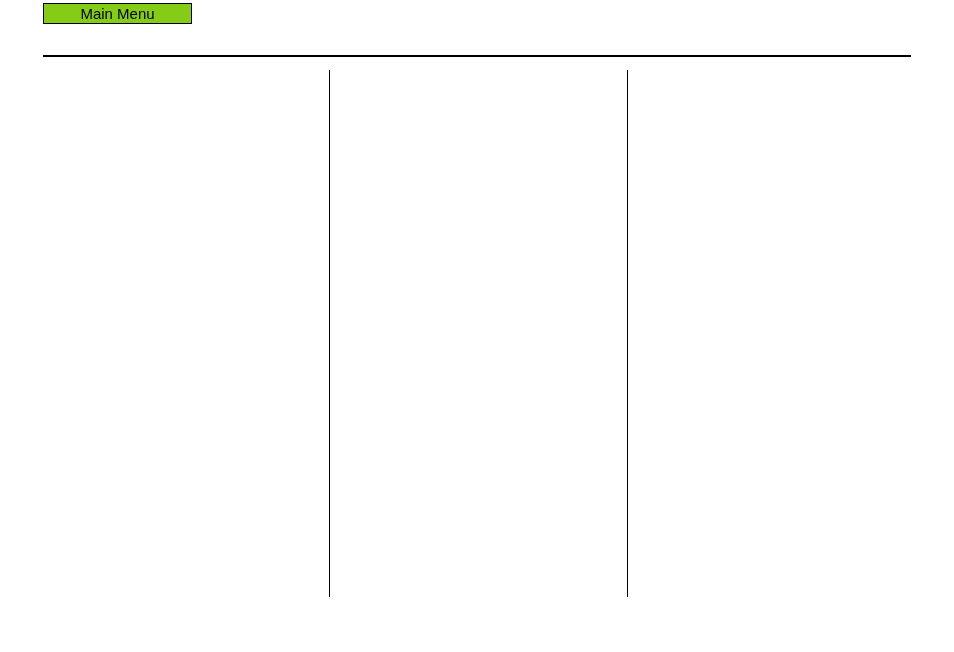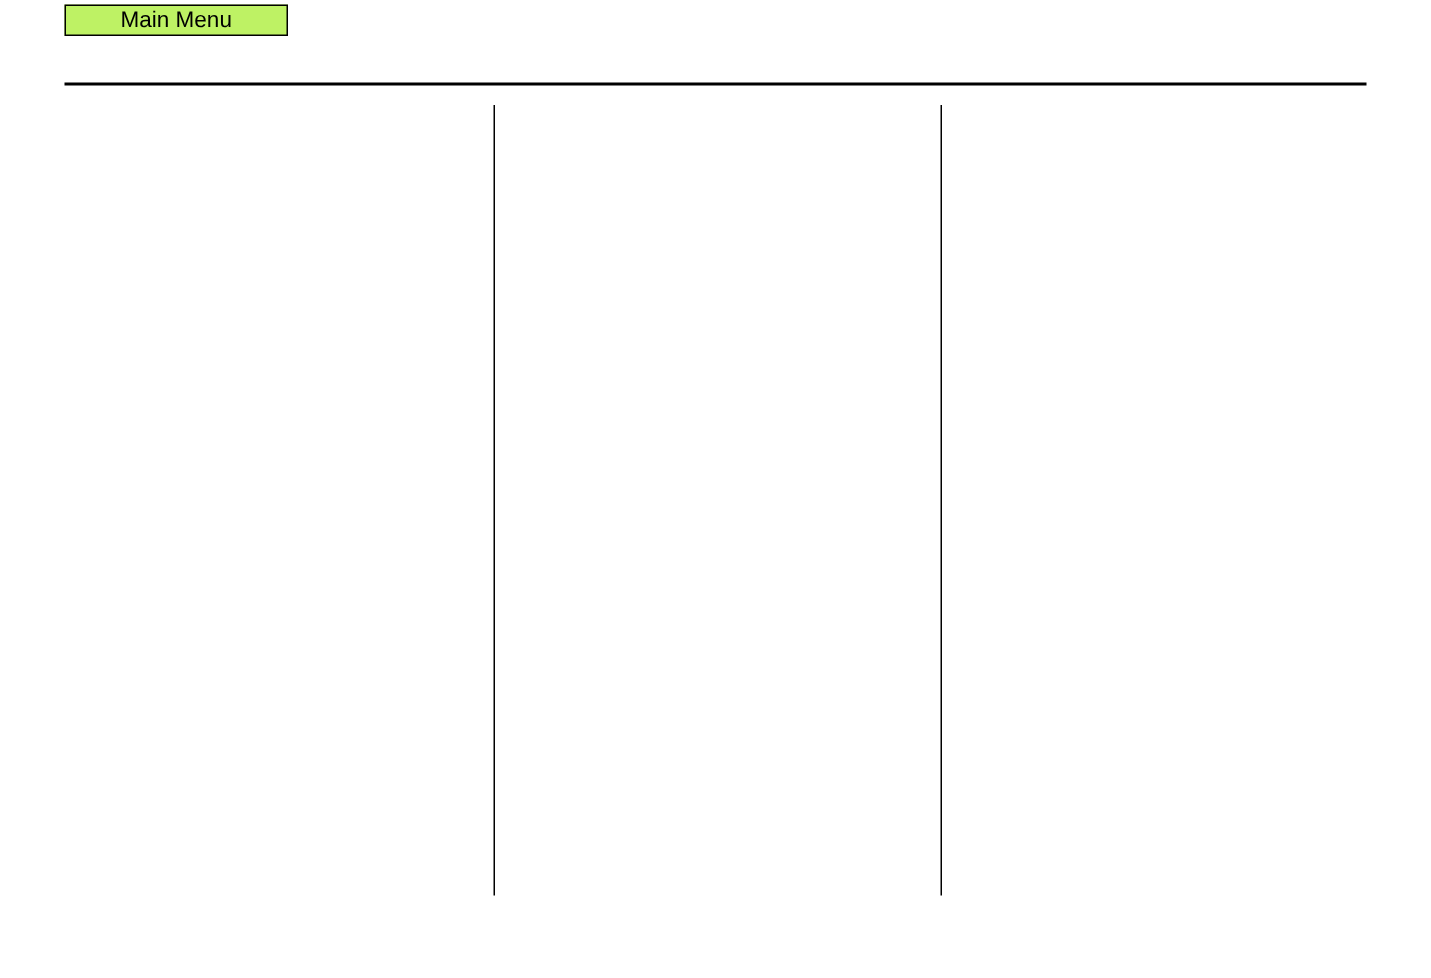--- a/index.html
+++ b/index.html
@@ -14,21 +14,21 @@
       font-family: Arial, Helvetica, sans-serif;
       position: relative;
     }
     .main-menu-button {
       position: absolute;
       left: 43px;
       top: 3px;
       width: 149px;
       height: 21px;
       border: 1.5px solid #000;
-      background: #bef264;
+      background: #84cc16;
       font-size: 15px;
       font-family: Arial, Helvetica, sans-serif;
       text-align: center;
       cursor: pointer;
       display: flex;
       align-items: center;
       justify-content: center;
       line-height: 1;
     }
     .horizontal-rule {

